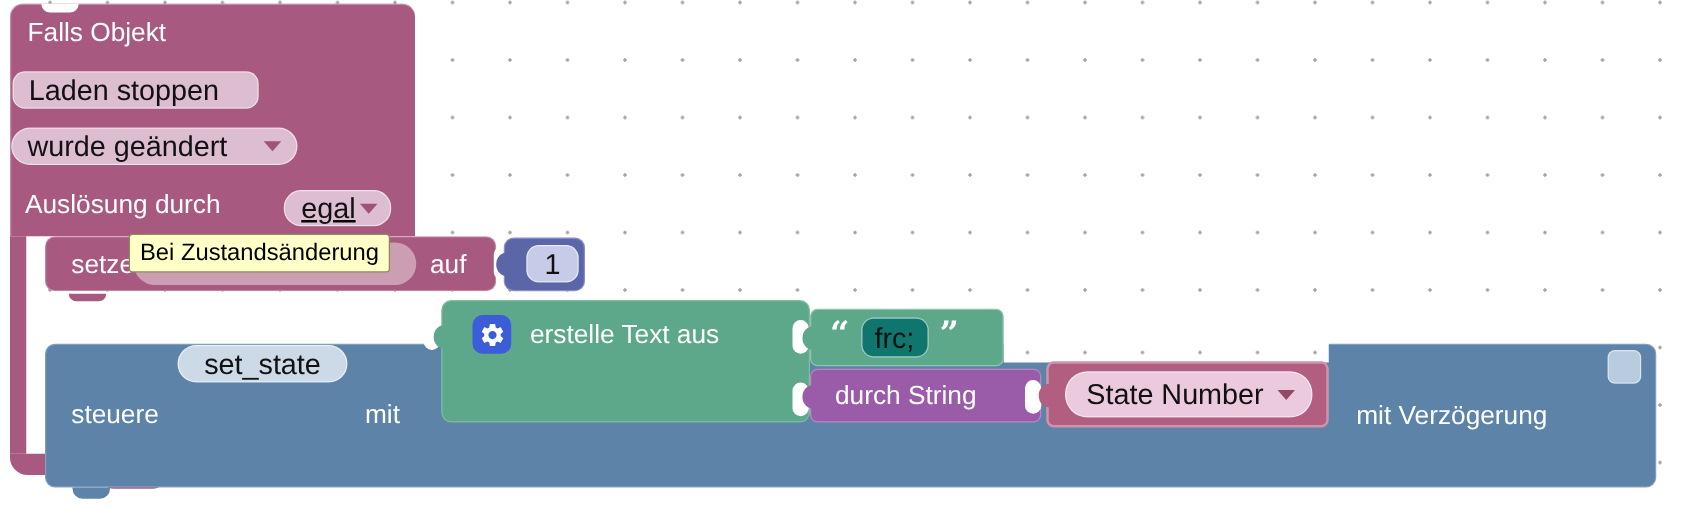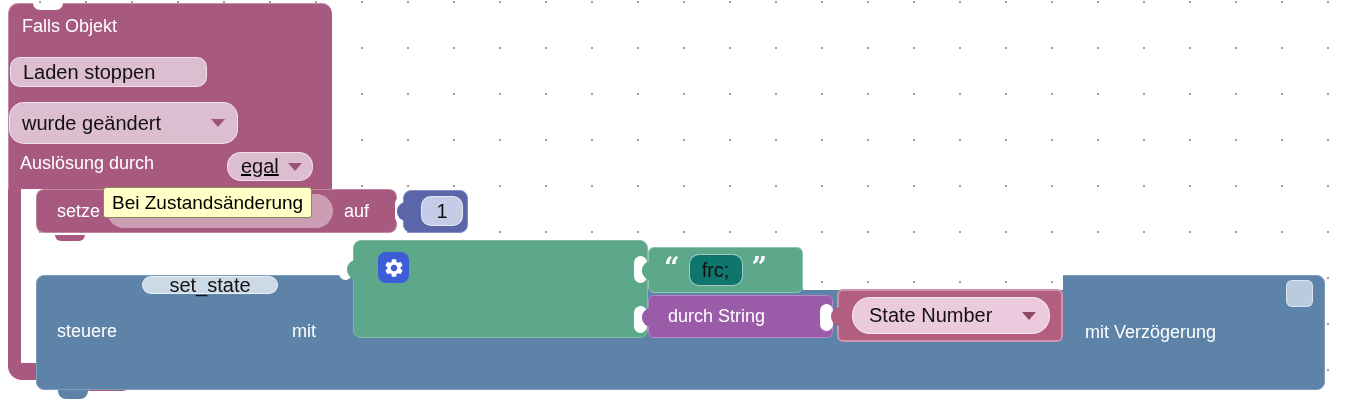--- a/index.html
+++ b/index.html
@@ -5,22 +5,22 @@
   html,body{margin:0;padding:0;}
   body{font-family:"Liberation Sans","DejaVu Sans",sans-serif;}
   .workspace{
     position:relative;width:1356px;height:406px;overflow:hidden;
     background-color:#ffffff;
     background-image:radial-gradient(circle,#a3a3a3 1.1px,transparent 1.6px);
     background-size:46px 46px;
     background-position:17px -21px;
   }
   .abs{position:absolute;box-sizing:border-box;}
-  .lbl{color:#ffffff;font-size:18px;line-height:27px;white-space:nowrap;}
-  .fieldtext{color:#111111;font-size:20px;line-height:27px;white-space:nowrap;}
+  .lbl{color:#ffffff;font-size:21px;line-height:27px;white-space:nowrap;}
+  .fieldtext{color:#111111;font-size:23px;line-height:27px;white-space:nowrap;}
 
   
   .c-trigger{background:#a8597f;}
   .c-control{background:#5d83a8;margin-top:40px;}
   .c-green{background:#5da88b;}
   .c-purple{background:#9a5ca8;}
   .c-pink2{background:#b25e81;}
   .c-indigo{background:#5a66a8;}
 
   
@@ -46,21 +46,21 @@
     border:1px solid rgba(255,255,255,.6);display:flex;align-items:center;justify-content:center;}
 
   
   .tooltip{left:103px;top:187px;height:31px;background:#ffffc7;border:1px solid #8a8a5e;border-radius:3px;
     padding:1px 8px 0 8px;color:#000;font-size:19px;line-height:28px;white-space:nowrap;z-index:60;}
 
   
   .steuere-block{left:36px;top:235px;width:1289px;height:115px;border-radius:8px;border:1px solid #7f9fbe;}
   .steuere-top-notch{left:55px;top:235px;width:30px;height:6px;background:#a8597f;border-radius:0 0 6px 6px;}
   .steuere-bottom-tab{left:58px;top:350px;width:30px;height:9px;border-radius:0 0 8px 8px;}
-  .setstate-field{left:142px;top:276px;width:136px;height:18px;border-radius:15px;background:#ccdae8;
+  .setstate-field{left:142px;top:276px;width:136px;height:30px;border-radius:15px;background:#ccdae8;
     border:1px solid rgba(255,255,255,.6);display:flex;align-items:center;justify-content:center;}
   .checkbox{left:1286px;top:280px;width:27px;height:27px;border-radius:6px;background:#b9cbde;border:1px solid rgba(255,255,255,.5);}
 
   
   .green-block{left:353px;top:240px;width:295px;height:98px;border-radius:8px;border:1px solid #82bba2;}
   .green-block::before{content:"";position:absolute;left:-7px;top:19px;width:9px;height:19px;background:#5da88b;border-radius:9px 0 0 9px;}
   .gear-btn{left:378px;top:252px;width:31px;height:31px;border-radius:8px;background:#3d5cd7;
     display:flex;align-items:center;justify-content:center;}
 
   
@@ -91,21 +91,21 @@
 
 <div class="workspace">
 
   <div class="abs c-trigger falls-top">
     <div class="abs lbl" style="left:14px;top:10px;">Falls Objekt</div>
 
     <div class="abs pill-pink" style="left:2px;top:54px;width:197px;height:30px;border-radius:10px;padding:0 12px;">
       <span class="fieldtext">Laden stoppen</span>
     </div>
 
-    <div class="abs pill-pink" style="left:1px;top:99px;width:229px;height:42px;border-radius:15px;padding:0 12px;justify-content:space-between;">
+    <div class="abs pill-pink" style="left:1px;top:99px;width:229px;height:30px;border-radius:15px;padding:0 12px;justify-content:space-between;">
       <span class="fieldtext">wurde geändert</span>
       <span class="arr" style="color:#9c5578;"></span>
     </div>
 
     <div class="abs lbl" style="left:12px;top:147px;">Auslösung durch</div>
     <div class="abs pill-pink" style="left:219px;top:149px;width:86px;height:29px;border-radius:14px;padding:0 10px 0 13px;justify-content:space-between;text-decoration:underline;">
       <span class="fieldtext">egal</span>
       <span class="arr" style="color:#9c5578;"></span>
     </div>
   </div>
@@ -147,20 +147,21 @@
       <path fill="#ffffff" d="M19.14,12.94c0.04-0.3,0.06-0.61,0.06-0.94c0-0.32-0.02-0.64-0.07-0.94l2.03-1.58
         c0.18-0.14,0.23-0.41,0.12-0.61l-1.92-3.32c-0.12-0.22-0.37-0.29-0.59-0.22l-2.39,0.96c-0.5-0.38-1.03-0.7-1.62-0.94
         L14.4,2.81c-0.04-0.24-0.24-0.41-0.48-0.41h-3.84c-0.24,0-0.43,0.17-0.47,0.41L9.25,5.35C8.66,5.59,8.12,5.92,7.63,6.29
         L5.24,5.33c-0.22-0.08-0.47,0-0.59,0.22L2.74,8.87C2.62,9.08,2.66,9.34,2.86,9.48l2.03,1.58C4.84,11.36,4.8,11.69,4.8,12
         s0.02,0.64,0.07,0.94l-2.03,1.58c-0.18,0.14-0.23,0.41-0.12,0.61l1.92,3.32c0.12,0.22,0.37,0.29,0.59,0.22l2.39-0.96
         c0.5,0.38,1.03,0.7,1.62,0.94l0.36,2.54c0.05,0.24,0.24,0.41,0.48,0.41h3.84c0.24,0,0.44-0.17,0.47-0.41l0.36-2.54
         c0.59-0.24,1.13-0.56,1.62-0.94l2.39,0.96c0.22,0.08,0.47,0,0.59-0.22l1.92-3.32c0.12-0.22,0.07-0.47-0.12-0.61L19.14,12.94z
         M12,15.6c-1.98,0-3.6-1.62-3.6-3.6s1.62-3.6,3.6-3.6s3.6,1.62,3.6,3.6S13.98,15.6,12,15.6z"></path>
     </svg>
   </div>
+  <div class="abs lbl" style="left:424px;top:254px;">erstelle Text aus</div>
   <div class="abs bite" style="left:634px;top:256px;width:13px;height:27px;"></div>
   <div class="abs bite" style="left:634px;top:306px;width:13px;height:27px;"></div>
 
   <div class="abs white-hole"></div>
 
   <div class="abs c-green textrow-block">
     <span class="quote">“</span>
     <span class="frc-field">
       <span class="fieldtext">frc;</span>
     </span>

